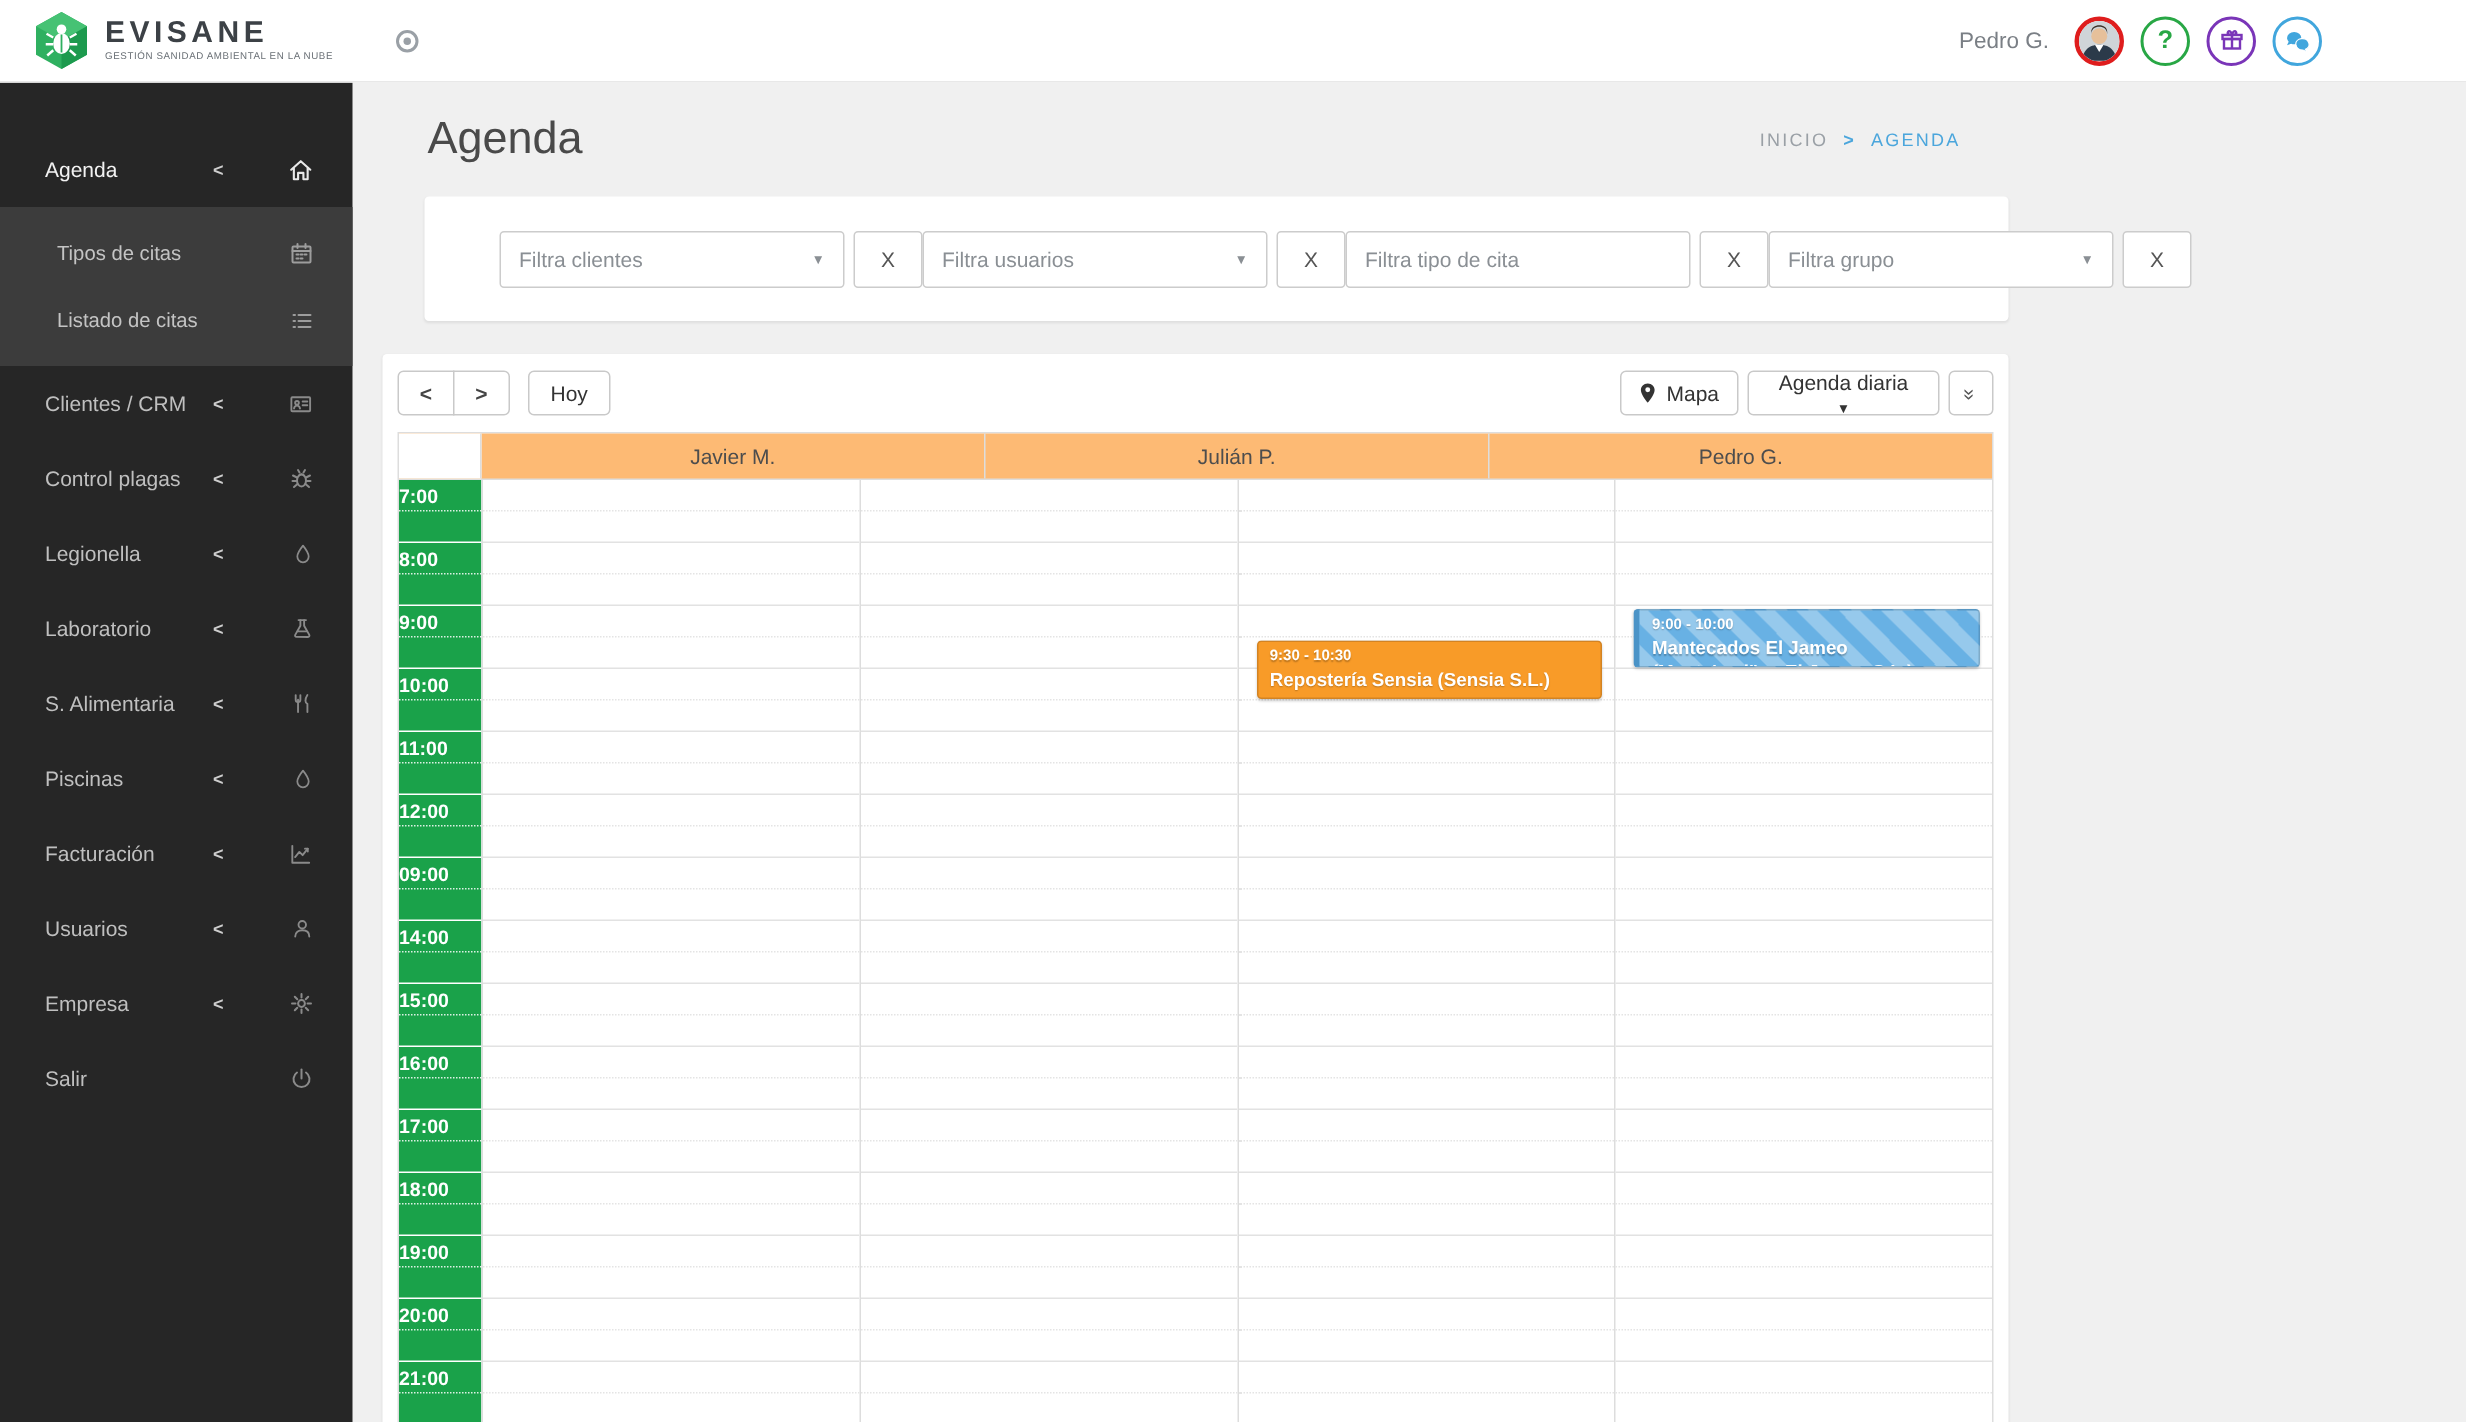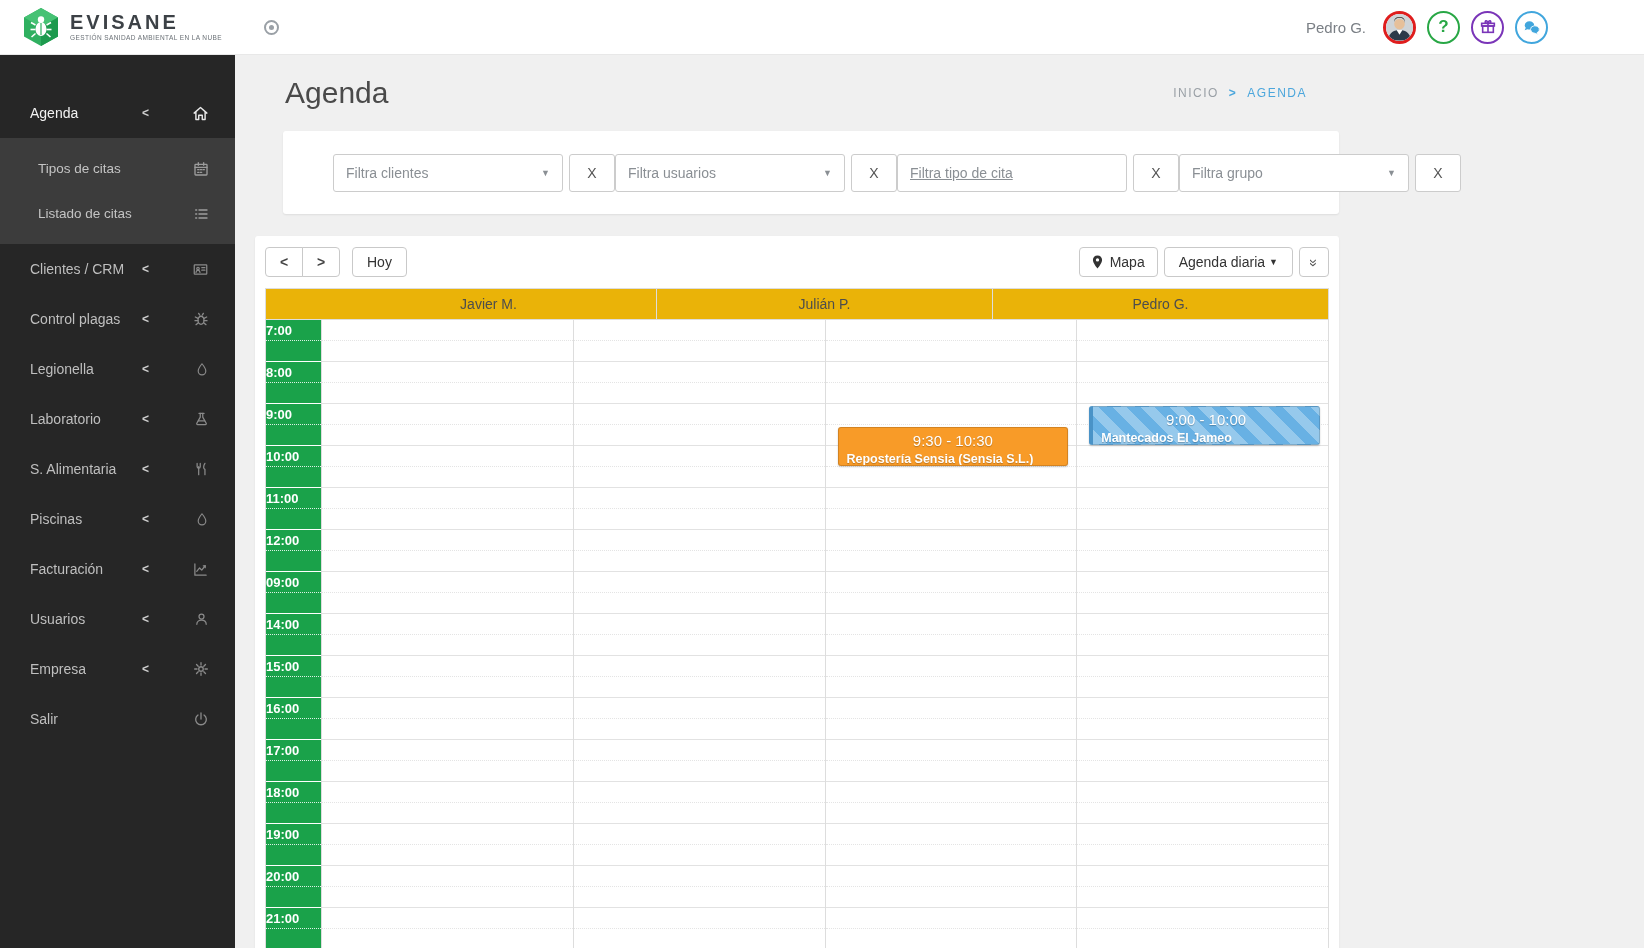--- a/index.html
+++ b/index.html
@@ -55,21 +55,21 @@
 
   .card { background:#fff; border-radius:3px; box-shadow:0 1px 2px rgba(0,0,0,0.08); }
 
   
   .filter-card { height:83px; display:flex; align-items:center; justify-content:space-between;
     padding:0 47px 0 50px;margin-left:28px; }
   .filter-group { display:flex; }
   .filter-select, .filter-input { width:230px; height:38px; border:1px solid #ccc; border-radius:3px;
     background:#fff; display:flex; align-items:center; padding:0 12px; font-size:14px; color:#8a8f94;
     cursor:pointer; }
-  .filter-input { font-family:"Liberation Sans", sans-serif;text-decoration:underline; }
+  .filter-input { font-family:"Liberation Sans", sans-serif; }
   .filter-input::placeholder { color:#8a8f94; }
   .filter-select .ph { flex:1; }
   .caret { font-size:9px; color:#8a8f94; }
   .filter-clear { width:46px; height:38px; margin-left:6px; border:1px solid #ccc; border-radius:3px;
     background:#fff; font-size:14px; color:#555; cursor:pointer;
     font-family:"Liberation Sans", sans-serif; }
 
   
   .cal-card { margin-top:22px; padding:10px; height:722px; overflow:hidden; }
   .cal-toolbar { height:32px; display:flex; align-items:center; position:relative; margin-bottom:10px; }
@@ -78,27 +78,27 @@
     align-items:center; justify-content:center; }
   .nav-group { display:flex; }
   .nav-group .btn { width:38px; font-weight:bold; color:#444; }
   .nav-group .btn:first-child { border-radius:4px 0 0 4px; }
   .nav-group .btn:last-child { border-radius:0 4px 4px 0; margin-left:-1px; }
   .btn-today { margin-left:12px; padding:0 14px; }
   .cal-date-title { position:absolute; left:0; right:0; text-align:center; font-size:23px;
     font-weight:300; color:#5a5a5a; pointer-events:none; }
   .toolbar-right { margin-left:auto; display:flex; z-index:2; }
   .btn-map { padding:0 12px; gap:7px;text-align:right; }
-  .btn-view { padding:0 14px; gap:4px; margin-left:6px; min-width:128px; }
+  .btn-view { padding:0 14px; gap:4px; margin-left:6px; min-width:128px;flex-direction:column; }
   .btn-view .caret { color:#333; }
   .btn-more { width:30px; margin-left:6px; color:#555; }
   .btn-more span { display:inline-block; transform:rotate(90deg); font-size:14px; letter-spacing:-2px; }
 
   .cal-table { border:1px solid #ddd; }
-  .cal-head { display:flex; background:#eab308; border-bottom:1px solid #ddd;align-items:center; }
+  .cal-head { display:flex; background:#fdba74; border-bottom:1px solid #ddd; }
   .gut-head { width:55px; background:#fff; border-right:1px solid #ddd; }
   .col-head { flex:1; height:30px; line-height:30px; text-align:center; font-size:14px; color:#4d4d4d;
     border-right:1px solid #ddd; }
   .col-head:last-child { border-right:none; }
 
   .cal-body { display:flex; }
   .time-gutter { width:55px; }
   .trow { height:42px; background:#1aa24a; border-bottom:1px solid #fff; position:relative; }
   .trow:last-child { border-bottom:none; }
   .tlabel { text-align:left; color:#fff; font-weight:bold; font-size:13px; padding-top:3px; }
@@ -108,21 +108,21 @@
   .ccol { flex:1; border-left:1px solid #ddd; position:relative; background:#fff; }
   .crow { height:42px; border-bottom:1px solid #e2e2e2; position:relative; }
   .crow:last-child { border-bottom:none; }
   .chalf { position:absolute; left:0; right:0; top:20px; border-top:1px dotted #e4e4e4; }
 
   .event { position:absolute; left:12px; right:8px; border-radius:3px; padding:3px 8px 2px;
     color:#fff; overflow:hidden; cursor:pointer; border:1px solid rgba(0,0,0,0.15);
     box-shadow:0 1px 2px rgba(0,0,0,0.2); text-shadow:0 1px 1px rgba(0,0,0,0.25); z-index:5; }
   .event.striped { background-image:repeating-linear-gradient(45deg, rgba(255,255,255,0.30) 0 10px,
     rgba(255,255,255,0) 10px 20px); border-left:4px solid #4a93c7; }
-  .ev-time { font-size:15px; font-weight:normal; line-height:1.35;text-align:center; }
+  .ev-time { font-size:10px; font-weight:bold; line-height:1.35; }
   .ev-title { font-size:12.5px; font-weight:600; line-height:1.3; }
 
   .icon-svg { display:block; }
 </style>
 </head>
 <body>
 
 <div class="page">
 
   <div class="topbar">

